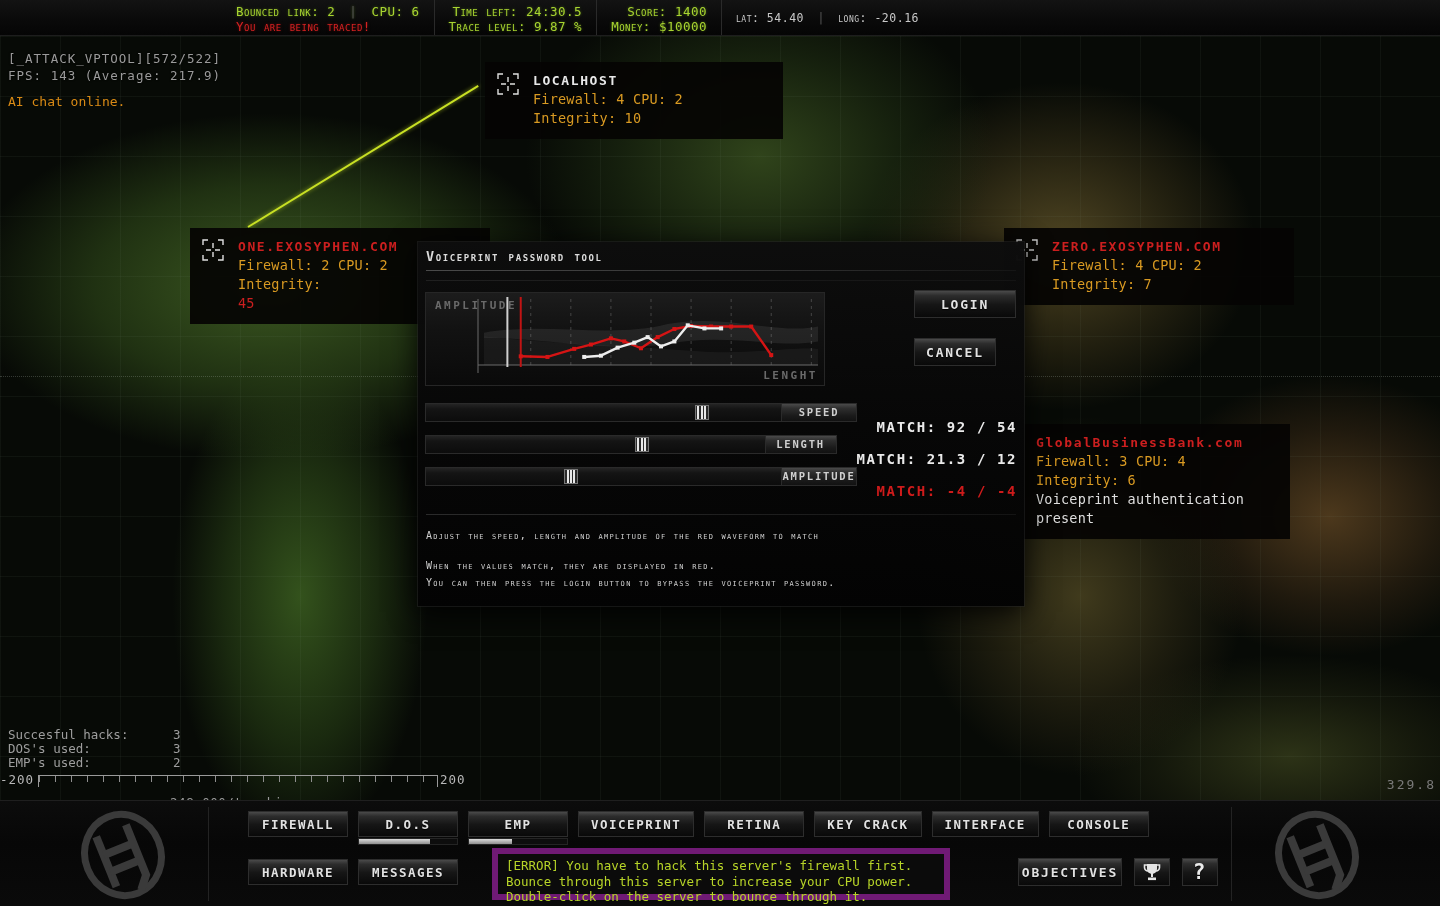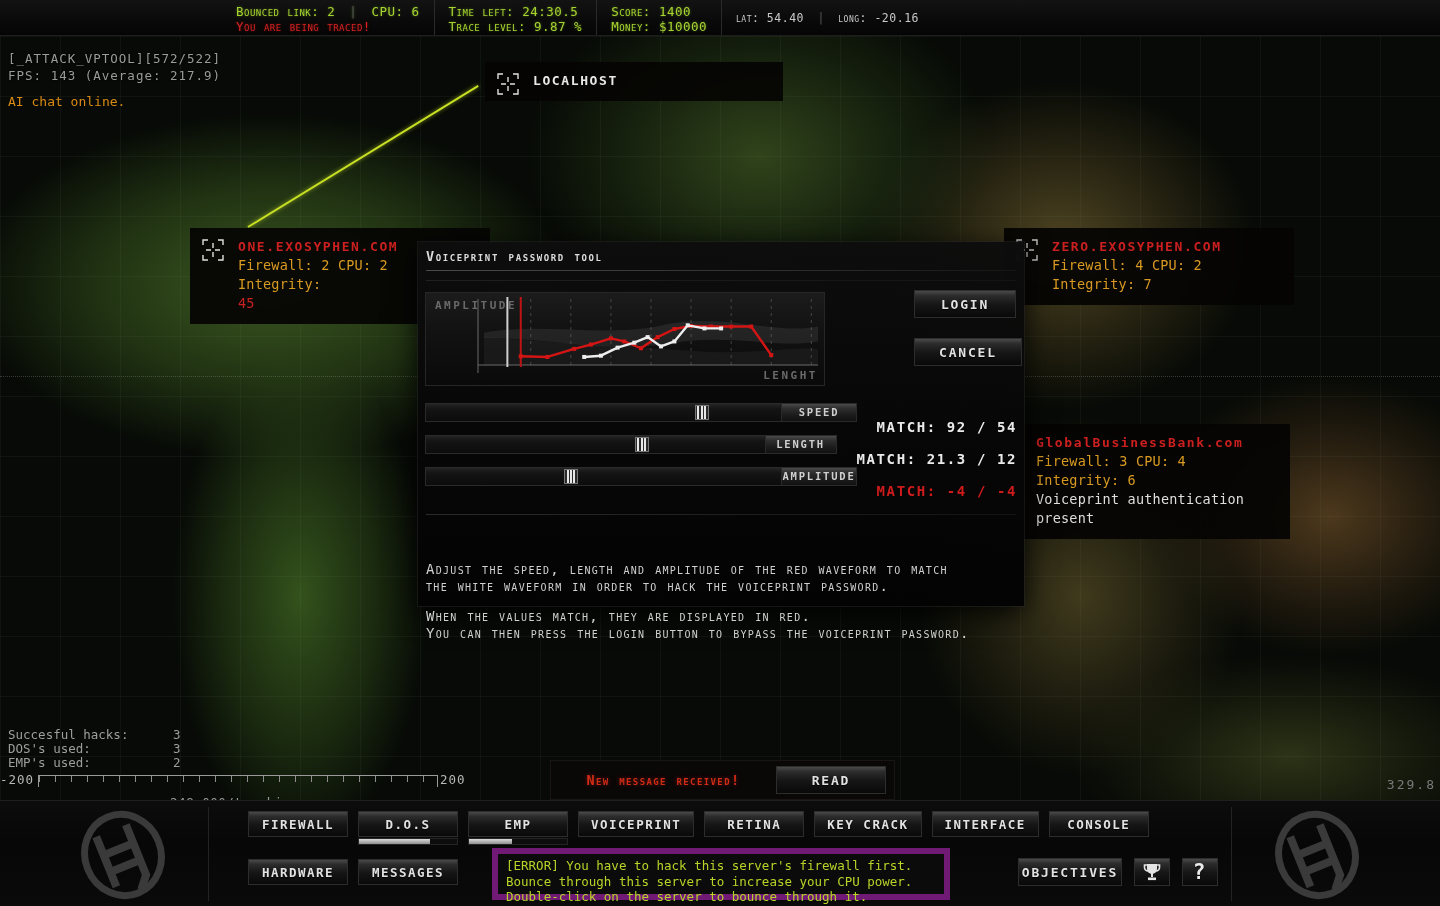--- a/index.html
+++ b/index.html
@@ -21,21 +21,21 @@
   }
   .hud-pad { width: 222px; }
   .hud-seg {
     padding: 2px 14px 0 14px;
     display: flex; flex-direction: column; justify-content: center;
     border-right: 1px solid #2a2a2a;
     font-size: 12.5px; letter-spacing: .5px; line-height: 15px;
     white-space: nowrap;
   }
   .hud-seg.noborder { border-right: none; }
-  .hud-green { color: #a8d430; text-shadow: 0 0 3px rgba(140,200,40,.45); }
+  .hud-green { color: #a8d430; text-shadow: 0 0 3px rgba(140,200,40,.45); text-align: right; }
   .hud-red   { color: #d72222; text-shadow: 0 0 3px rgba(200,20,20,.5); }
   .hud-grey  { color: #c9c9c9; font-size: 11.5px; }
   .hud-sep { color: #555; padding: 0 6px; }
   .sc { font-variant: small-caps; }
 
   
   #map {
     position: absolute; left: 0; top: 36px; width: 1440px; height: 764px;
     overflow: hidden;
     background:
@@ -255,27 +255,27 @@
   .match {
     margin-left: 20px; font-size: 14px; letter-spacing: 1.6px;
     font-variant: small-caps; font-weight: bold; color: #eaeaea;
     white-space: nowrap;
     margin-top: 29px;
   }
   .match.matched { color: #cf1b1b; }
 
   
   #login-btn  { position: absolute; left: 496px; top: 48px; width: 102px; height: 28px; }
-  #cancel-btn { position: absolute; left: 496px; top: 96px; width: 108px; height: 28px; }
+  #cancel-btn { position: absolute; left: 496px; top: 96px; width: 82px; height: 28px; }
 
   
   #helptext {
     position: absolute; left: 8px; top: 285px; width: 590px;
-    color: #d0d0d0; font-size: 14px; line-height: 17px;
-    letter-spacing: 1.3px; font-variant: small-caps; margin-top: 34px;
+    color: #d0d0d0; font-size: 10px; line-height: 17px;
+    letter-spacing: 1.3px; font-variant: small-caps;
   }
   #helptext .gap { height: 13px; }
 </style>
 </head>
 <body>
 
 <div id="app">
 
   <div id="topbar">
     <div class="hud-pad"></div>
@@ -337,20 +337,21 @@
   </div>
 
   <div class="node" id="node-localhost">
     <svg class="cross" viewBox="0 0 22 22">
       <g stroke="#e0e0e0" stroke-width="1.4" fill="none">
         <path d="M1,6 L1,1 L6,1 M16,1 L21,1 L21,6 M21,16 L21,21 L16,21 M6,21 L1,21 L1,16"></path>
         <path d="M11,4 L11,9 M11,13 L11,18 M4,11 L9,11 M13,11 L18,11"></path>
       </g>
     </svg>
     <div class="nname white">LOCALHOST</div>
+    <div class="nstat">Firewall: 4 CPU: 2 Integrity: 10</div>
   </div>
 
   <div class="node" id="node-one">
     <svg class="cross" viewBox="0 0 22 22">
       <g stroke="#e0e0e0" stroke-width="1.4" fill="none">
         <path d="M1,6 L1,1 L6,1 M16,1 L21,1 L21,6 M21,16 L21,21 L16,21 M6,21 L1,21 L1,16"></path>
         <path d="M11,4 L11,9 M11,13 L11,18 M4,11 L9,11 M13,11 L18,11"></path>
       </g>
     </svg>
     <div class="nname red">ONE.EXOSYPHEN.COM</div>
@@ -398,24 +399,20 @@
     <div id="scale-left">-200</div>
     <div id="scale-line"></div>
     <div id="scale-right">200</div>
     <div id="scale-track">
       <span>▲</span>
       <span>-248.000/tracking</span>
     </div>
     <div id="scale-far">329.8</div>
   </div>
 
-  <div id="newmsg">
-    <div class="txt">New message received!</div>
-    <div class="btn" id="read-btn">READ</div>
-  </div>
 
   <div id="dialog">
     <div id="dlg-title">Voiceprint password tool</div>
     <div class="dlg-rule" id="rule1"></div>
     <div class="dlg-rule" id="rule2"></div>
 
     <div id="graph">
       <div class="ax-label" id="lbl-amp">AMPLITUDE</div>
       <div class="ax-label" id="lbl-len">LENGHT</div>
       <svg id="wave-svg" width="400" height="94">
@@ -486,21 +483,20 @@
         <div class="knob" id="knob-amp" style="left: 138.38px;"></div>
       </div>
       <div class="slider-label">AMPLITUDE</div>
       <div class="match matched" id="match-amp">MATCH: -4 / -4</div>
     </div>
 
     <div class="dlg-rule" id="rule3"></div>
 
     <div id="helptext">
       <div>Adjust the speed, length and amplitude of the red waveform to match</div>
-      <div>the white waveform in order to hack the voiceprint password.</div>
       <div class="gap"></div>
       <div>When the values match, they are displayed in red.</div>
       <div>You can then press the login button to bypass the voiceprint password.</div>
     </div>
   </div>
 
   <svg class="cursor-arrow" width="20" height="28" viewBox="0 0 20 28">
     <path d="M1,1 L1,22 L6.5,17 L10,25 L13,23.5 L9.6,16 L17,15.5 Z" fill="#f2f2f2" stroke="#2a2a2a" stroke-width="1"></path>
   </svg>
 

